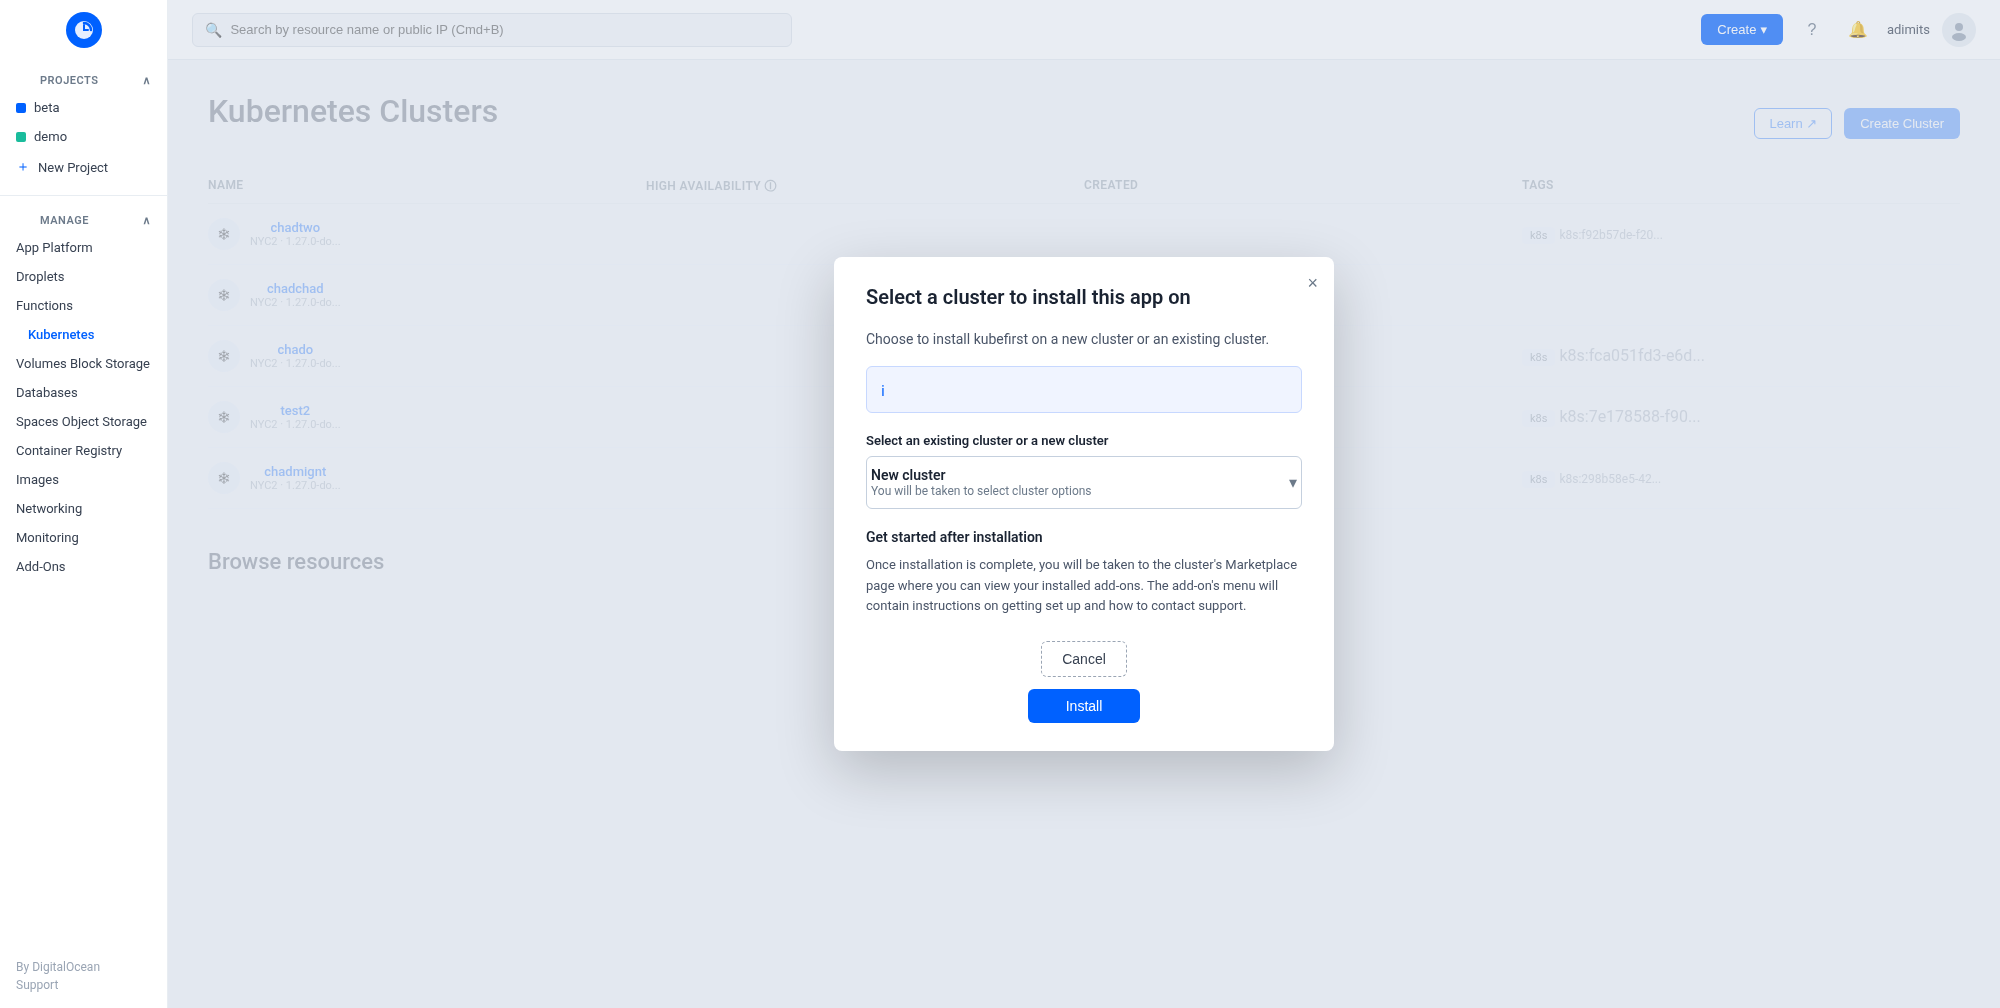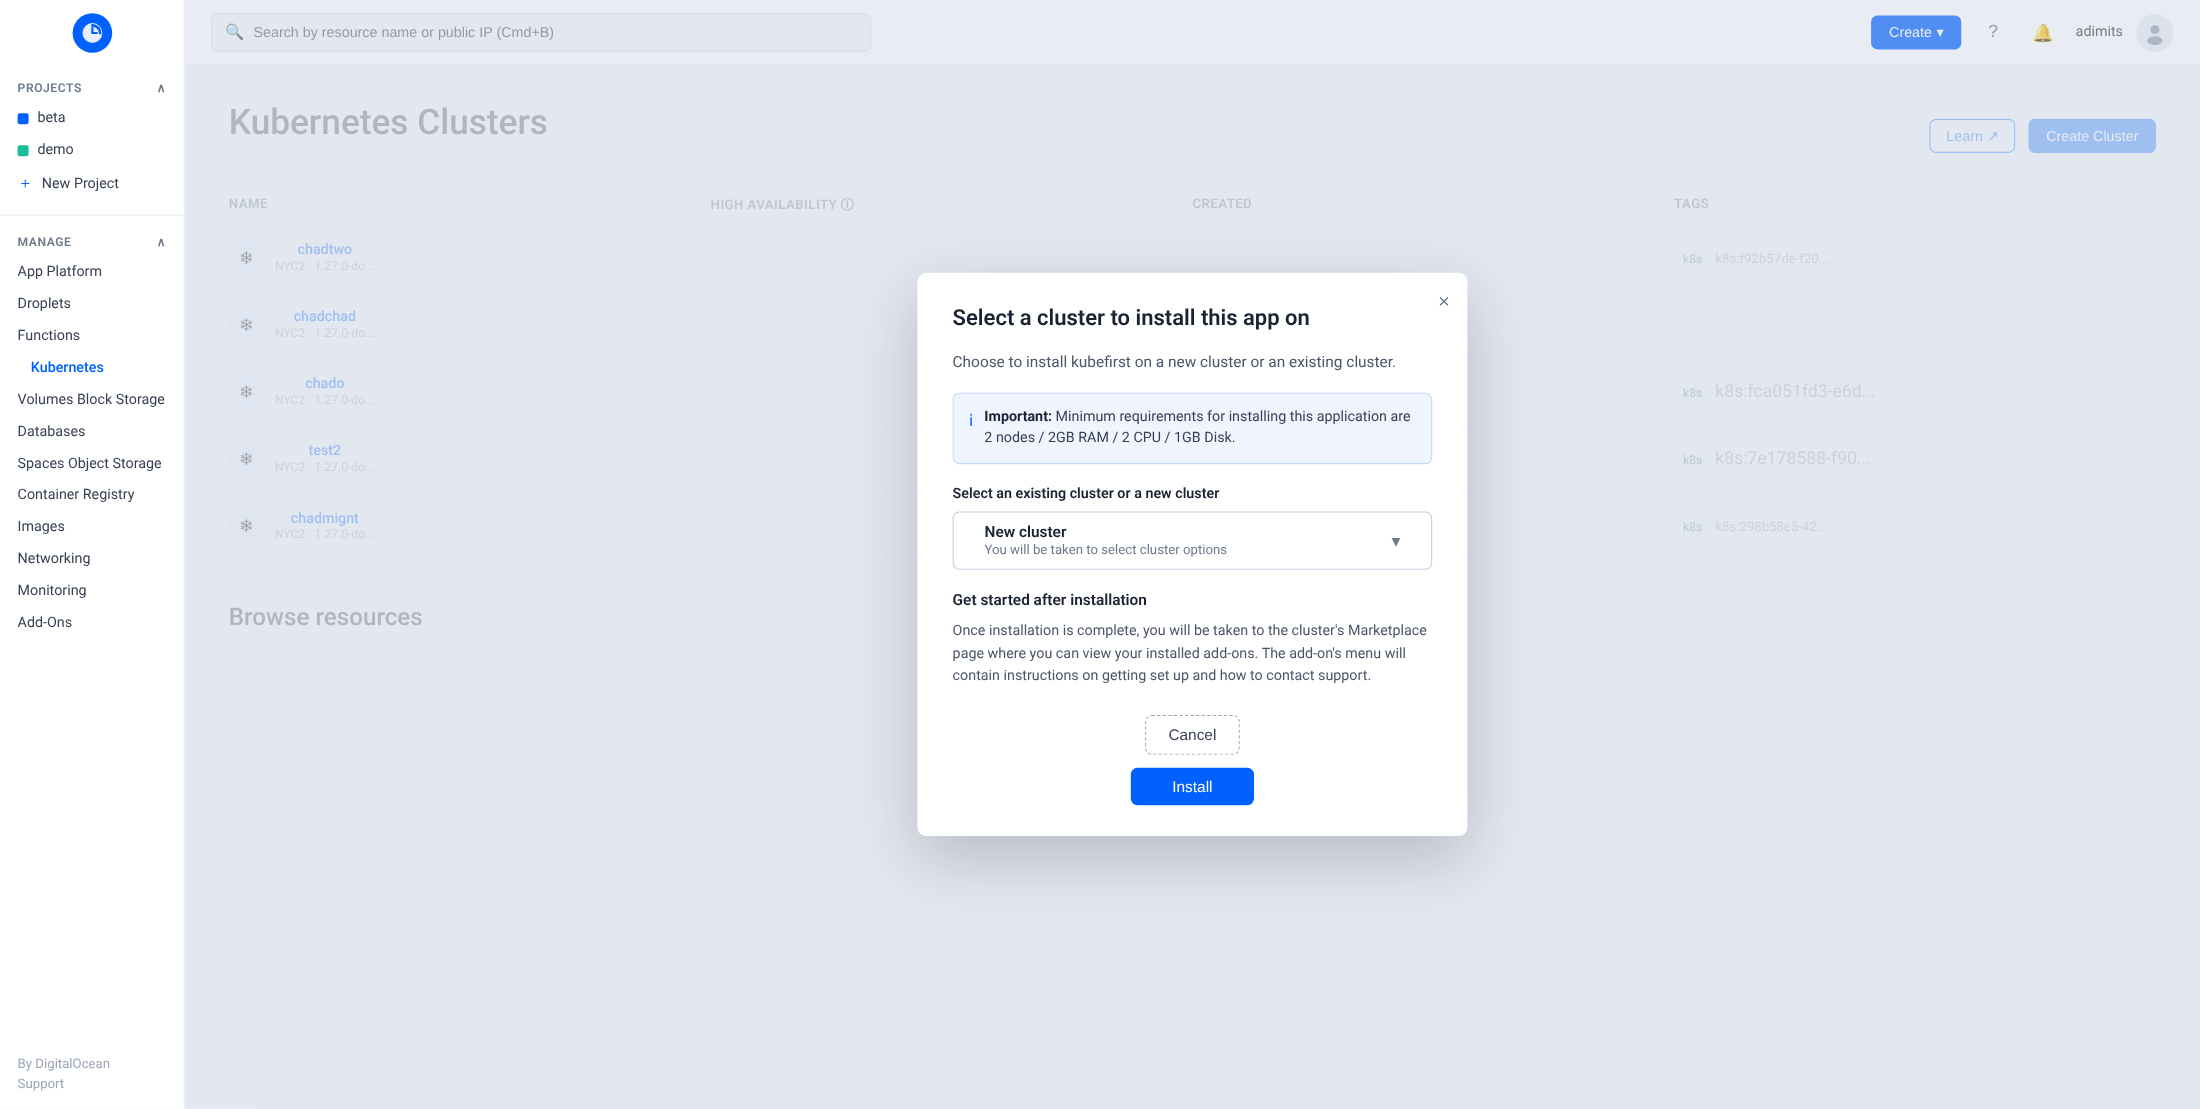--- a/index.html
+++ b/index.html
@@ -27,21 +27,21 @@
     }
     .logo-circle {
       width: 36px; height: 36px; background: #0061ff; border-radius: 50%;
       display: flex; align-items: center; justify-content: center;
       color: white; font-size: 18px; font-weight: bold;
     }
     .sidebar-section { padding: 8px 0; }
     .sidebar-section-header {
       display: flex; align-items: center; justify-content: space-between;
       padding: 6px 16px;
-      font-size: 11px; font-weight: 600; color: #6c7a8a; text-transform: uppercase; letter-spacing: 0.5px;
+      font-size: 11px; font-weight: 600; color: #6c7a8a; text-transform: uppercase; letter-spacing: 0.5px; margin-left: 24px;
     }
     .sidebar-item {
       padding: 7px 16px;
       display: flex; align-items: center; gap: 8px;
       font-size: 13px; color: #374151; cursor: pointer;
     }
     .sidebar-item.active { color: #0061ff; font-weight: 500; padding-left: 28px; }
     .project-dot { width: 10px; height: 10px; border-radius: 2px; background: #6c7a8a; flex-shrink: 0; }
     .project-dot.blue { background: #0061ff; }
     .project-dot.teal { background: #1abc9c; }
@@ -126,21 +126,21 @@
     .info-icon { color: #0061ff; font-size: 15px; margin-top: 1px; flex-shrink: 0; }
     .info-text { font-size: 13px; color: #374151; line-height: 1.5; }
     .info-text strong { color: #1a2332; }
 
     .select-label { font-size: 13px; font-weight: 600; color: #1a2332; margin-bottom: 8px; }
     .select-option-main { font-size: 14px; font-weight: 600; color: #1a2332; }
     .select-option-sub { font-size: 12px; color: #6c7a8a; margin-top: 1px; }
 
     
     .custom-select {
-      border: 1px solid #c5d0de; border-radius: 6px; padding: 10px 28px;
+      border: 1px solid #c5d0de; border-radius: 6px; padding: 10px 4px;
       cursor: pointer; background: #fff; margin-bottom: 20px;
       display: flex; align-items: center; justify-content: space-between;
     }
     .custom-select-content { display: flex; flex-direction: column; }
 
     .after-install-title { font-size: 14px; font-weight: 600; color: #1a2332; margin-bottom: 10px; }
     .after-install-text { font-size: 13px; color: #4a5568; line-height: 1.6; margin-bottom: 24px; }
 
     .modal-footer { display: flex; align-items: center; justify-content: flex-end; gap: 12px; flex-direction: column; }
     .cancel-btn {
@@ -349,23 +349,20 @@
 
     <div class="overlay">
       <div class="modal">
         <h2 class="modal-title">Select a cluster to install this app on</h2>
         <button class="modal-close">×</button>
 
         <p class="modal-subtitle">Choose to install kubefirst on a new cluster or an existing cluster.</p>
 
         <div class="info-box">
           <span class="info-icon">ℹ</span>
-          <p class="info-text">
-            <strong>Important:</strong><span> Minimum requirements for installing this application are 2 nodes / 2GB RAM / 2 CPU / 1GB Disk.</span>
-          </p>
         </div>
 
         <div class="select-label">Select an existing cluster or a new cluster</div>
 
         <div class="custom-select">
           <div class="custom-select-content">
             <div class="select-option-main">New cluster</div>
             <div class="select-option-sub">You will be taken to select cluster options</div>
           </div>
           <span style="color:#6c7a8a; font-size:16px;">▾</span>

